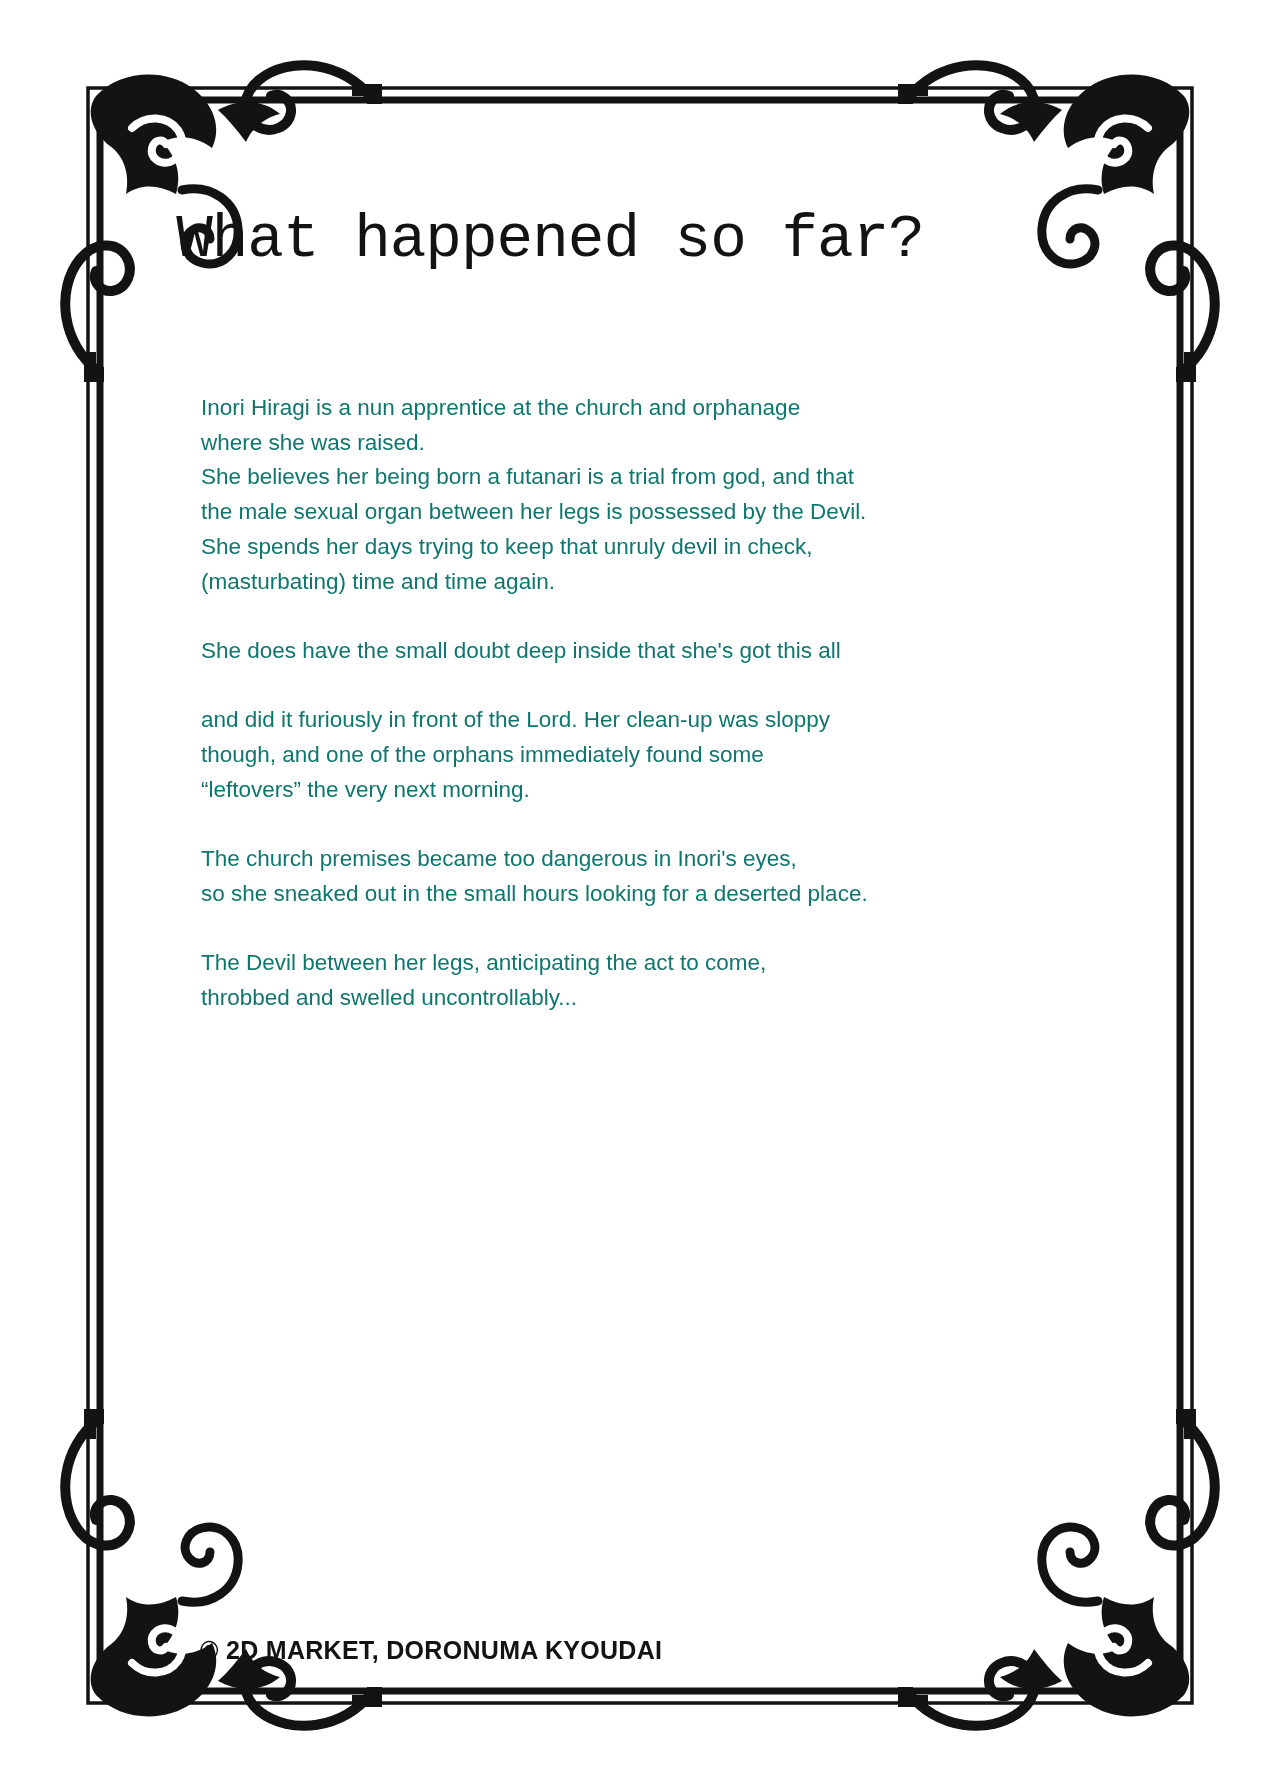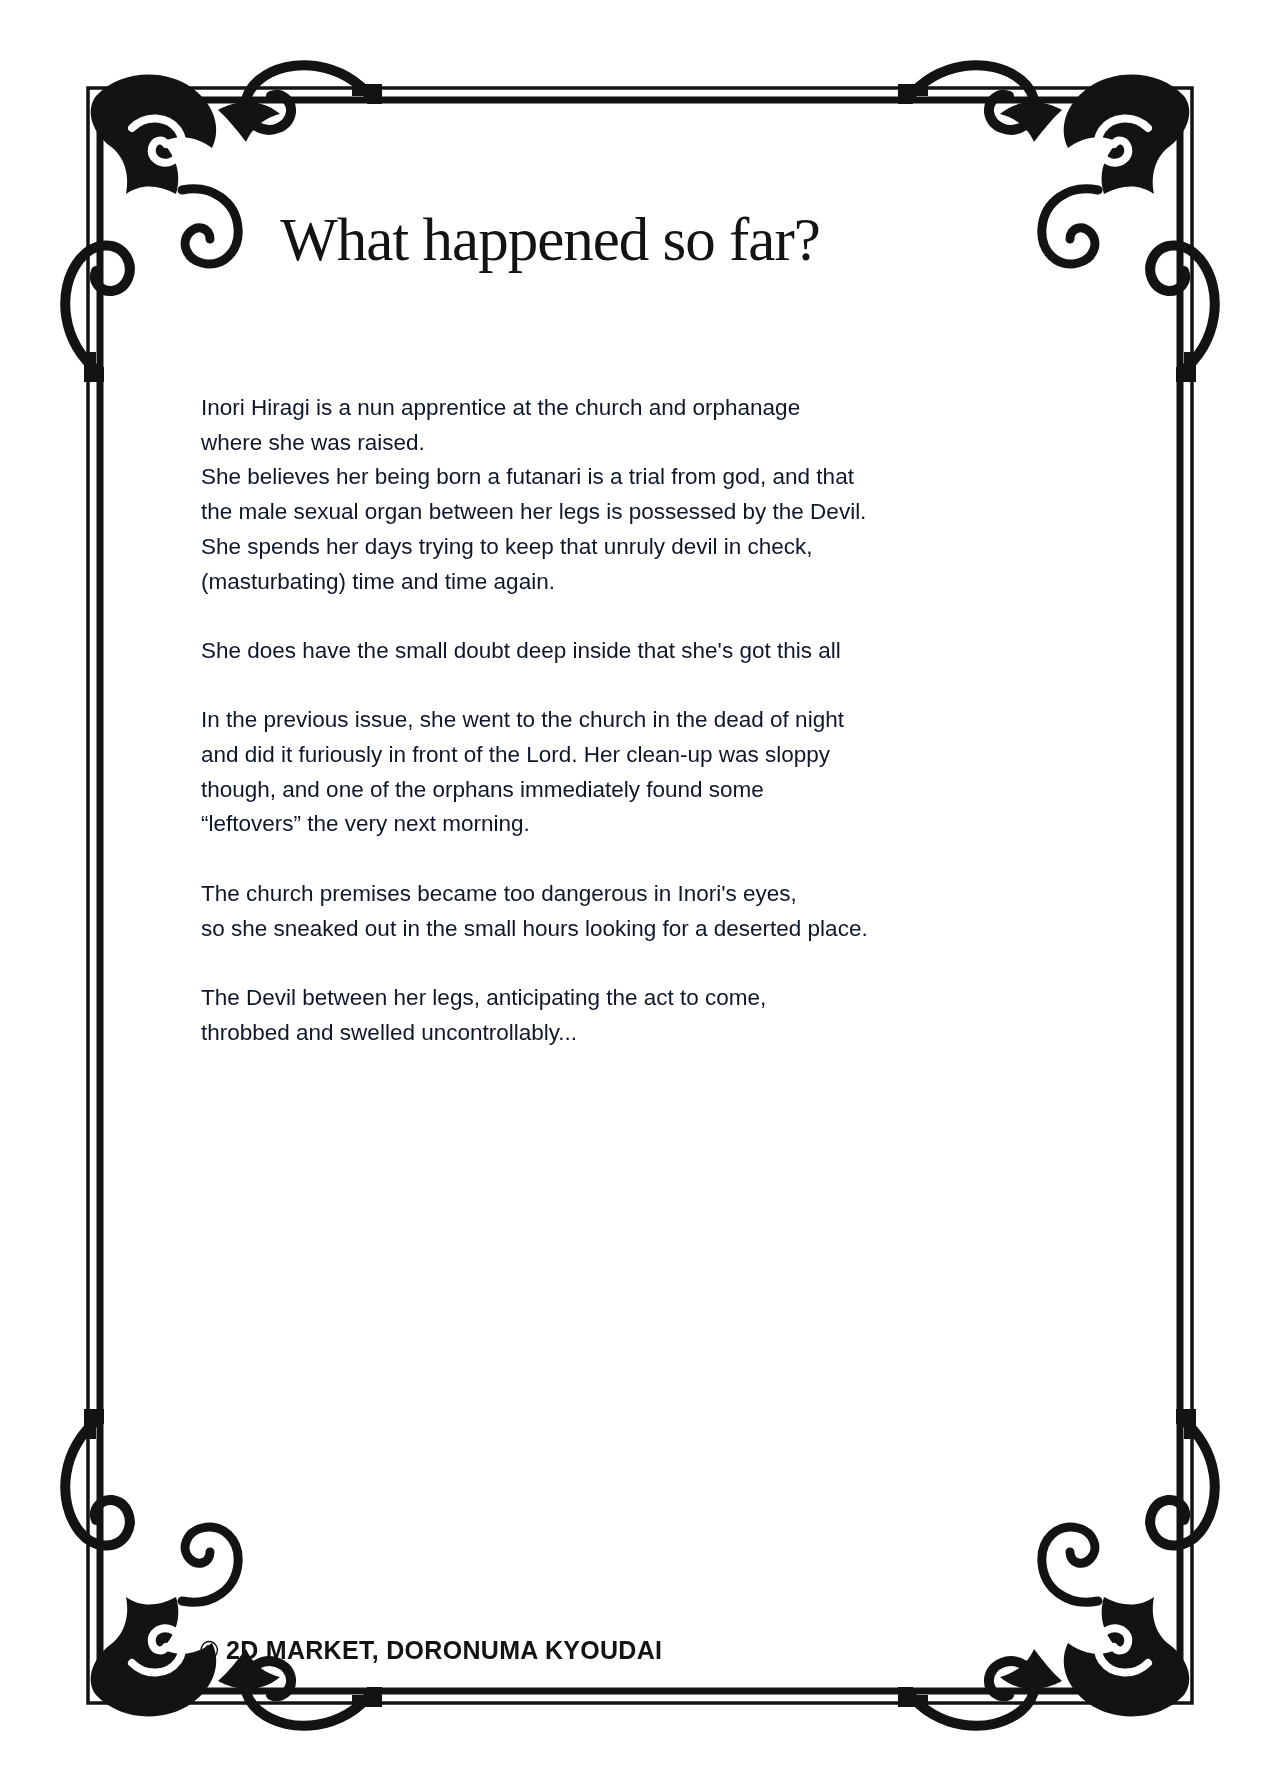--- a/index.html
+++ b/index.html
@@ -4,28 +4,28 @@
 <style>
   html,body{margin:0;padding:0;background:#ffffff;}
   body{
     width:1280px;height:1791px;position:relative;overflow:hidden;
     font-family:"Liberation Sans",sans-serif;color:#1c1c1c;
   }
   .frame-svg{position:absolute;left:0;top:0;width:1280px;height:1791px;pointer-events:none;}
   .page-title{
     position:absolute;top:188px;left:170px;width:760px;
     text-align:center;
-    font-family:Liberation Serif, serif;
+    font-family:Liberation Mono, monospace;
     font-size:61px;font-weight:500;letter-spacing:-1px;color:#131313;
     white-space:nowrap;
     margin-top:17px;
   }
   .story{
     position:absolute;left:201px;top:391px;width:740px;
-    font-size:22.5px;line-height:34.7px;color:#0f172a;
+    font-size:22.5px;line-height:34.7px;color:#0f766e;
   }
   .story p{margin:0;}
   .story p + p{margin-top:34.7px;}
   .story .line{display:block;white-space:nowrap;}
   .copyright{
     position:absolute;left:200px;top:1636px;width:720px;
     text-align:left;font-size:25px;font-weight:bold;color:#131313;
     letter-spacing:0.3px;white-space:nowrap;
   }
 </style>
@@ -70,21 +70,20 @@
     <span class="line">where she was raised.</span>
     <span class="line">She believes her being born a futanari is a trial from god, and that</span>
     <span class="line">the male sexual organ between her legs is possessed by the Devil.</span>
     <span class="line">She spends her days trying to keep that unruly devil in check,</span>
     <span class="line">(masturbating) time and time again.</span>
   </p>
   <p>
     <span class="line">She does have the small doubt deep inside that she's got this all</span>
   </p>
   <p>
-    <span class="line">In the previous issue, she went to the church in the dead of night</span>
     <span class="line">and did it furiously in front of the Lord. Her clean-up was sloppy</span>
     <span class="line">though, and one of the orphans immediately found some</span>
     <span class="line">“leftovers” the very next morning.</span>
   </p>
   <p>
     <span class="line">The church premises became too dangerous in Inori's eyes,</span>
     <span class="line">so she sneaked out in the small hours looking for a deserted place.</span>
   </p>
   <p>
     <span class="line">The Devil between her legs, anticipating the act to come,</span>

